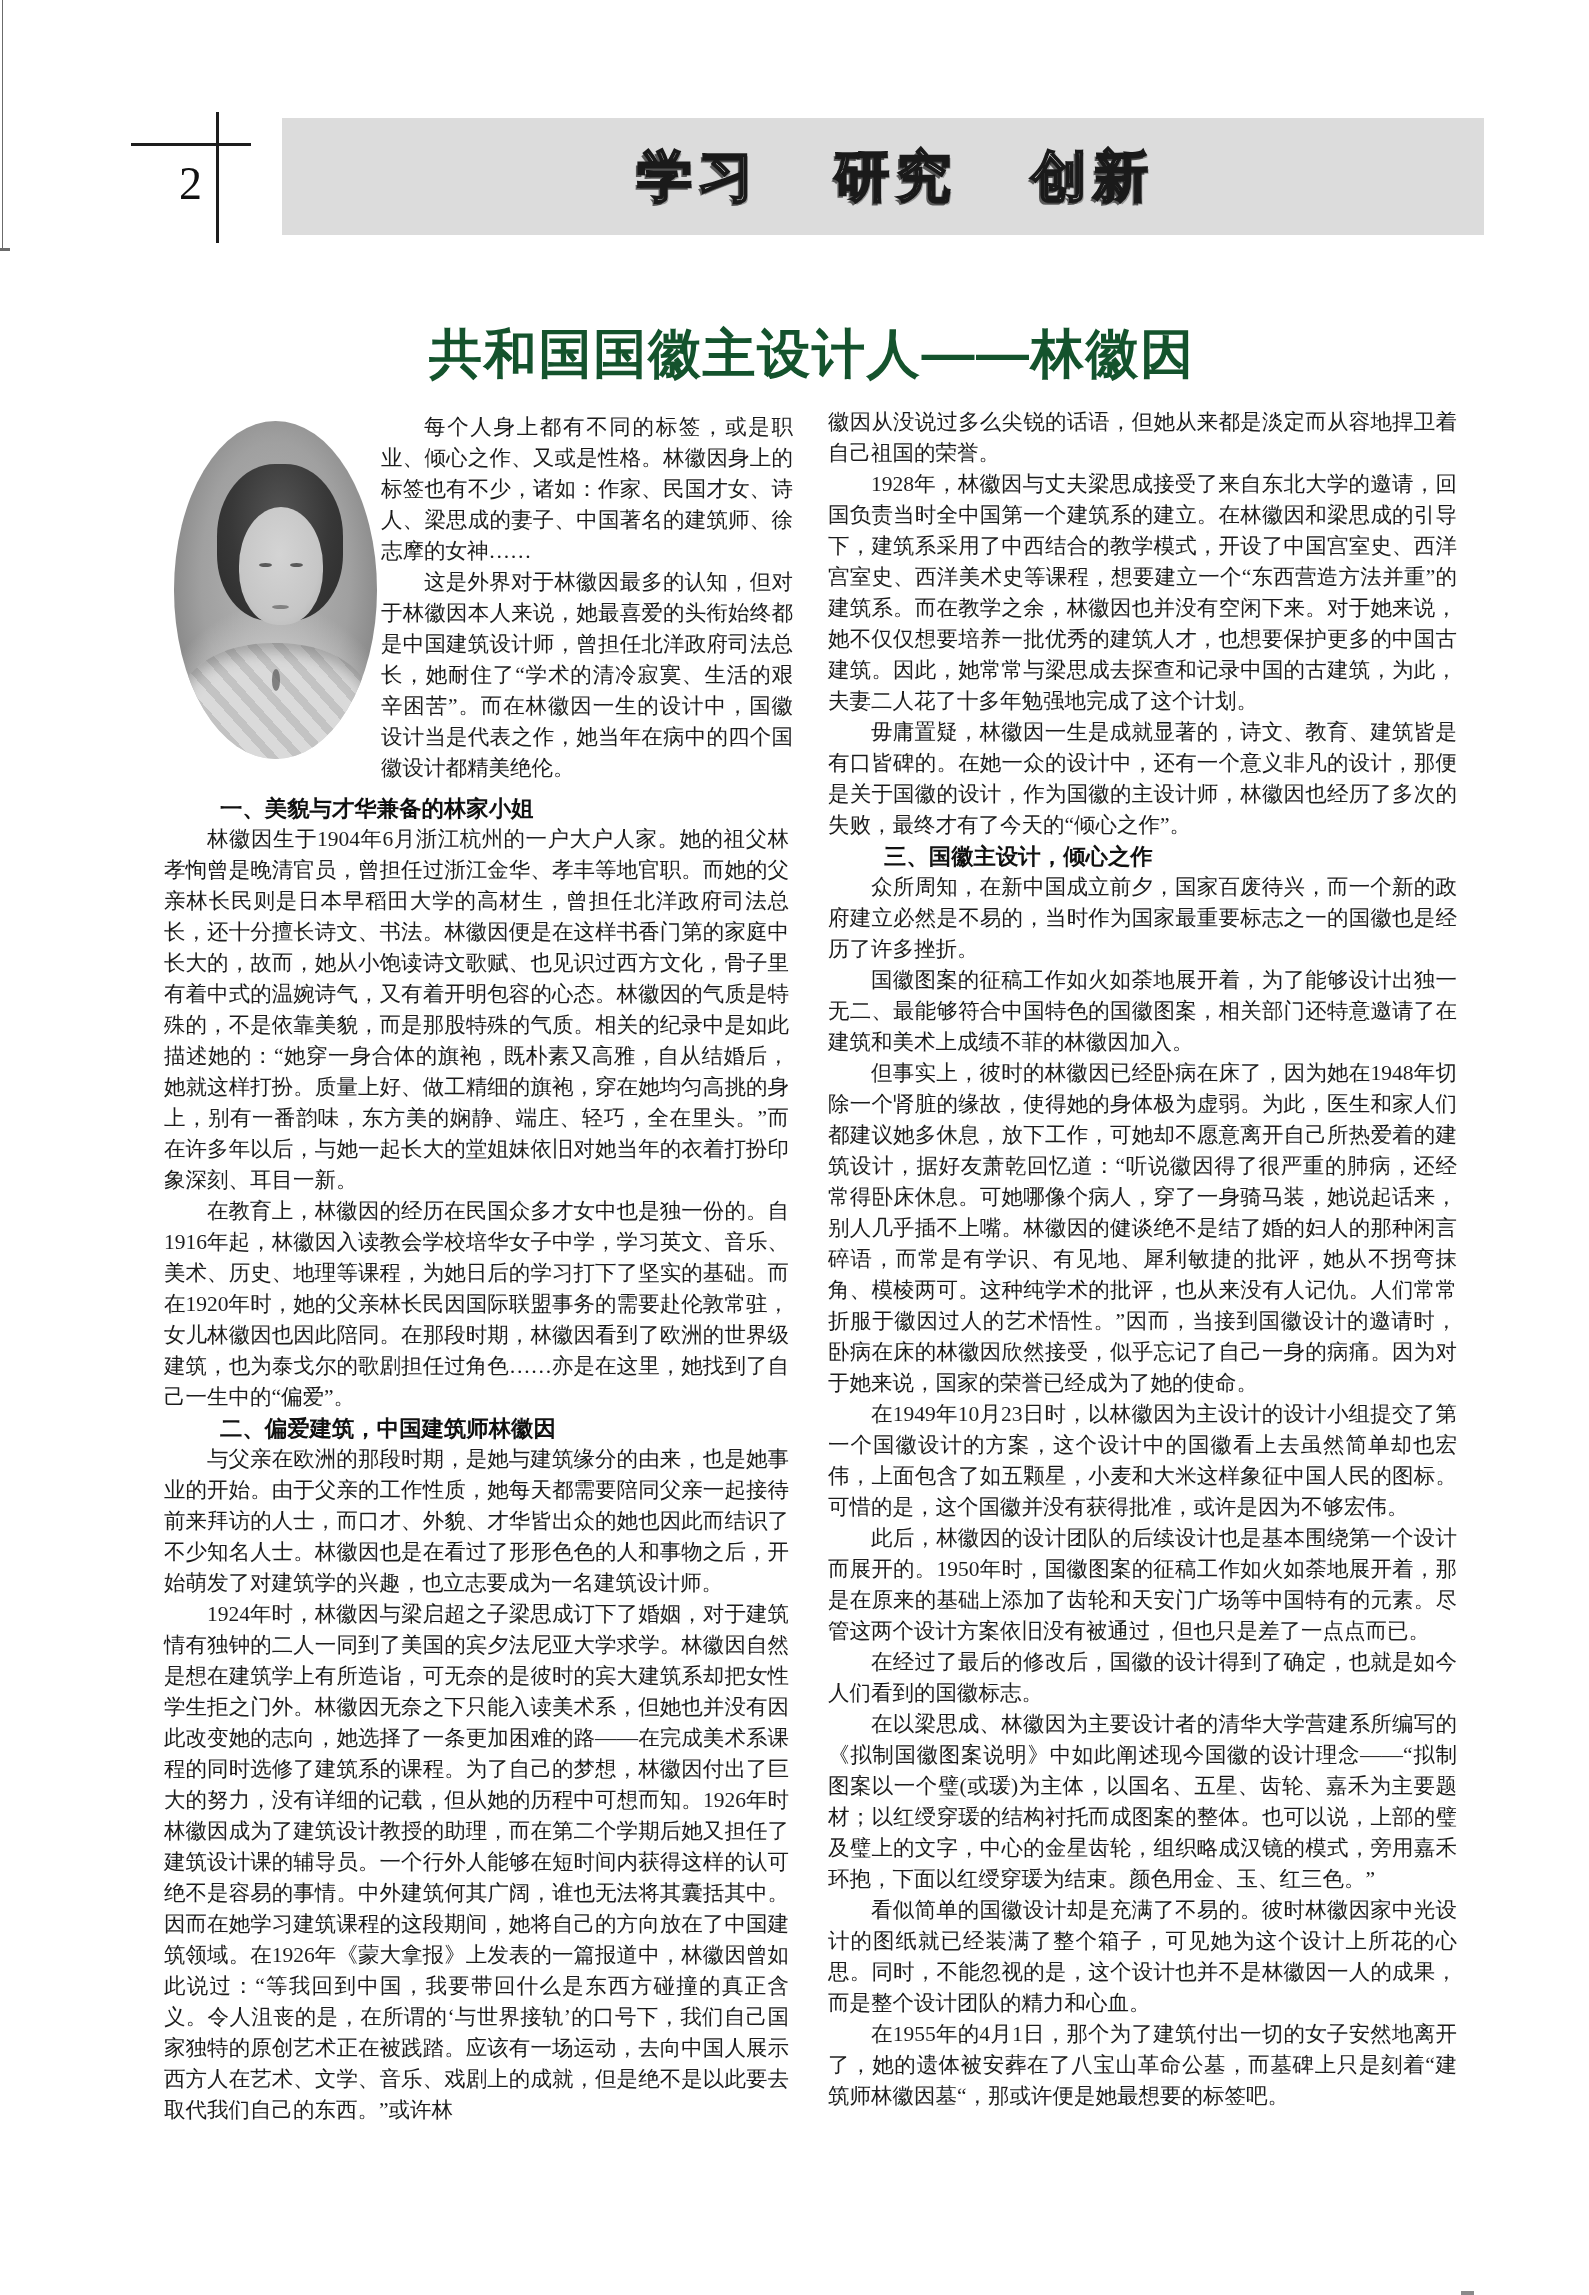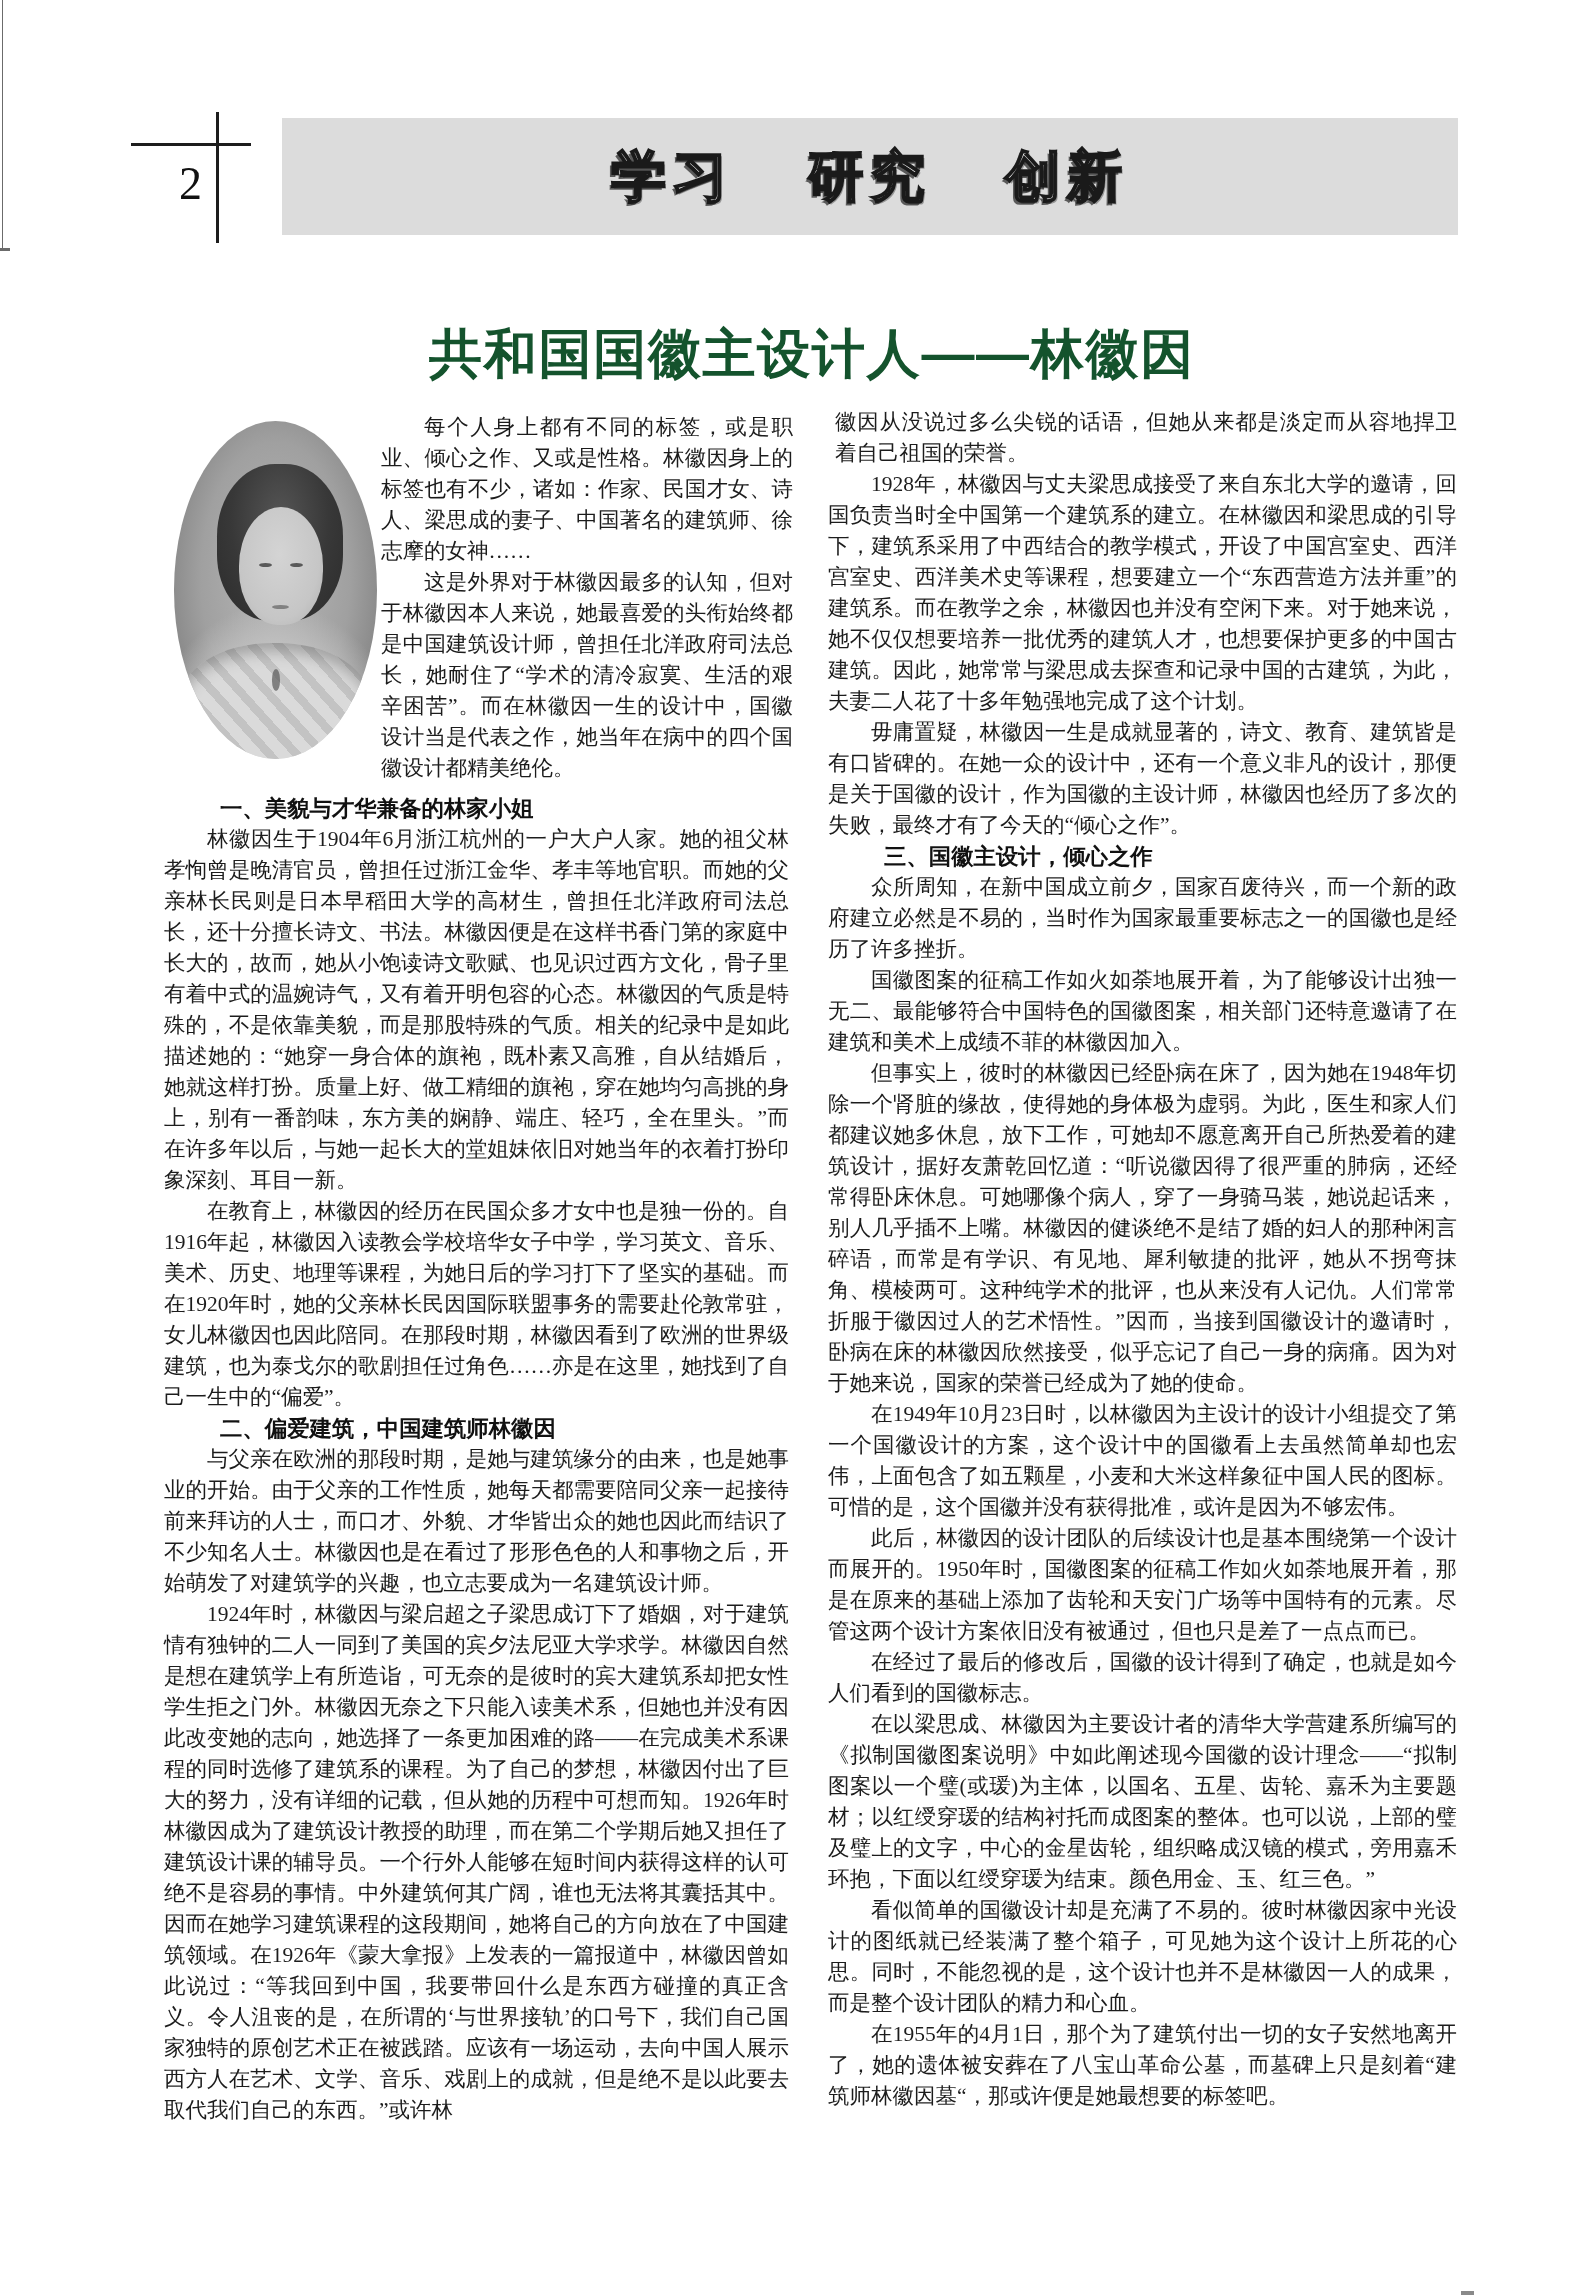--- a/index.html
+++ b/index.html
@@ -98,21 +98,21 @@
 
   
   .textcol {
     position: absolute;
     font-size: 21.5px;
     line-height: 31px;
     text-align: justify;
     color: #1c1c1c;
   }
   .textcol p { margin: 0; text-indent: 2em; }
-  .textcol p.no-indent { text-indent: 0; margin-left: 7px; }
+  .textcol p.no-indent { text-indent: 0; }
   .textcol h3 {
     margin: 0;
     font-family: "Liberation Sans", "DejaVu Sans", sans-serif;
     font-size: 22.4px; font-weight: 700;
     line-height: 31px;
     text-indent: 2.5em;
     color: #111;
   }
   .intro-text   { left: 381px;  top: 412px; width: 412px; }
   .left-column  { left: 164px;  top: 793px; width: 625px; }
@@ -127,21 +127,21 @@
 <body>
 
 <div class="page">
 
   <div class="edge-line-v"></div>
   <div class="edge-line-h"></div>
   <div class="cross-h"></div>
   <div class="cross-v"></div>
   <div class="page-number">2</div>
 
-  <div class="banner" style="background: rgb(220, 220, 220);">
+  <div class="banner" style="background: rgb(220, 220, 220); padding-left: 26px;">
     <span class="banner-word">学习</span>
     <span class="banner-word">研究</span>
     <span class="banner-word">创新</span>
   </div>
 
   <div class="article-title" style="color: #14532d;">共和国国徽主设计人——林徽因</div>
 
   <div class="portrait">
     <div class="hair"></div>
     <div class="face"></div>

